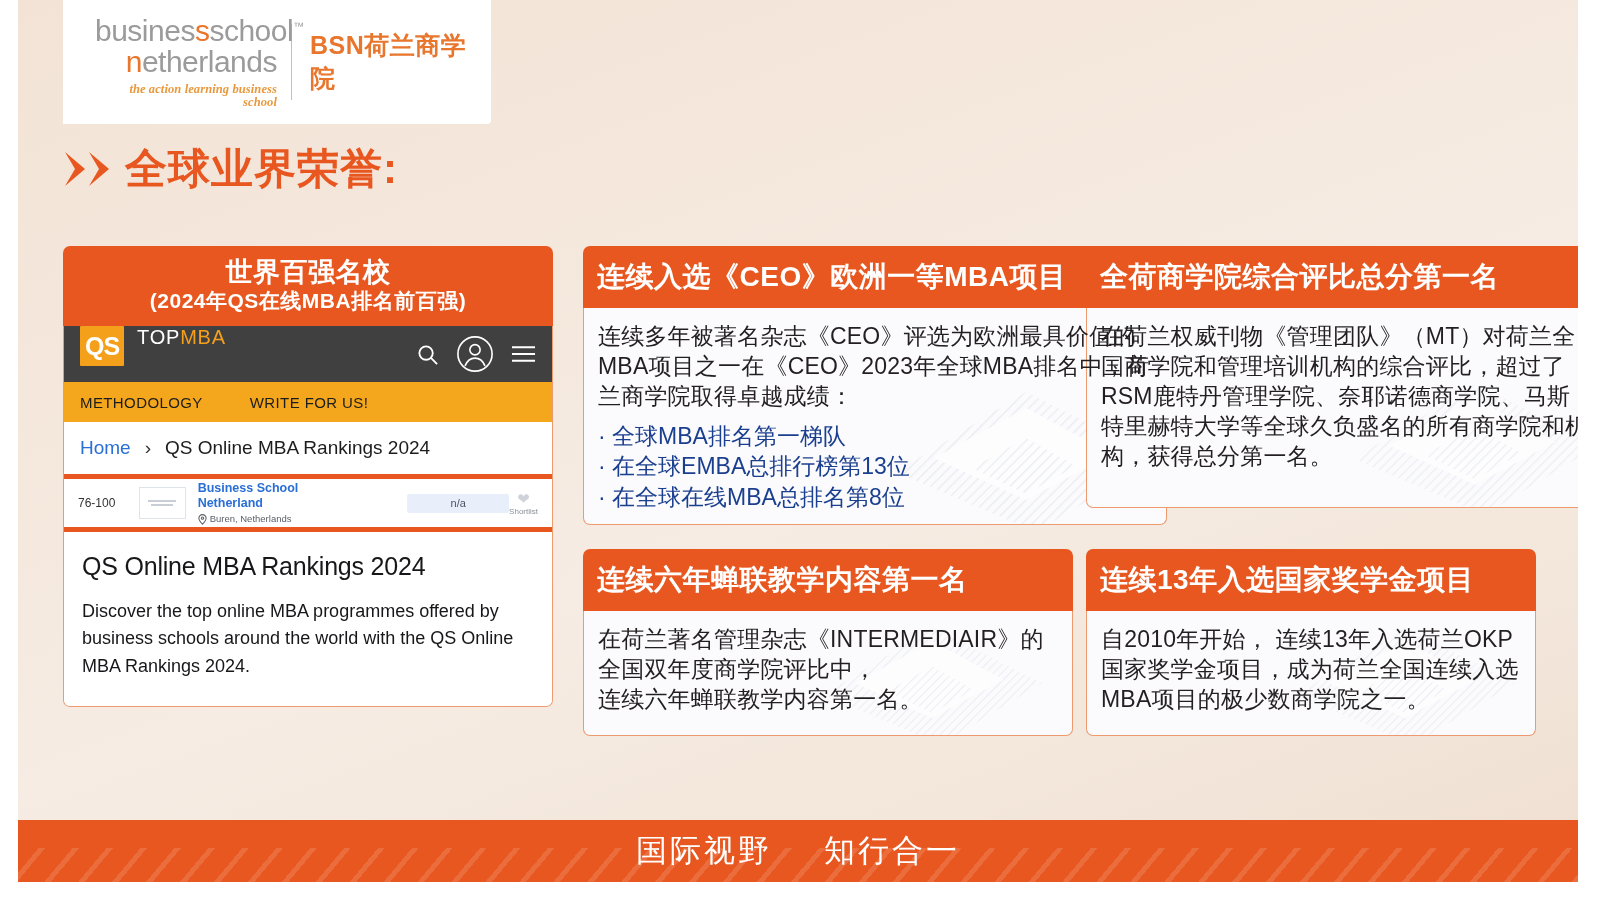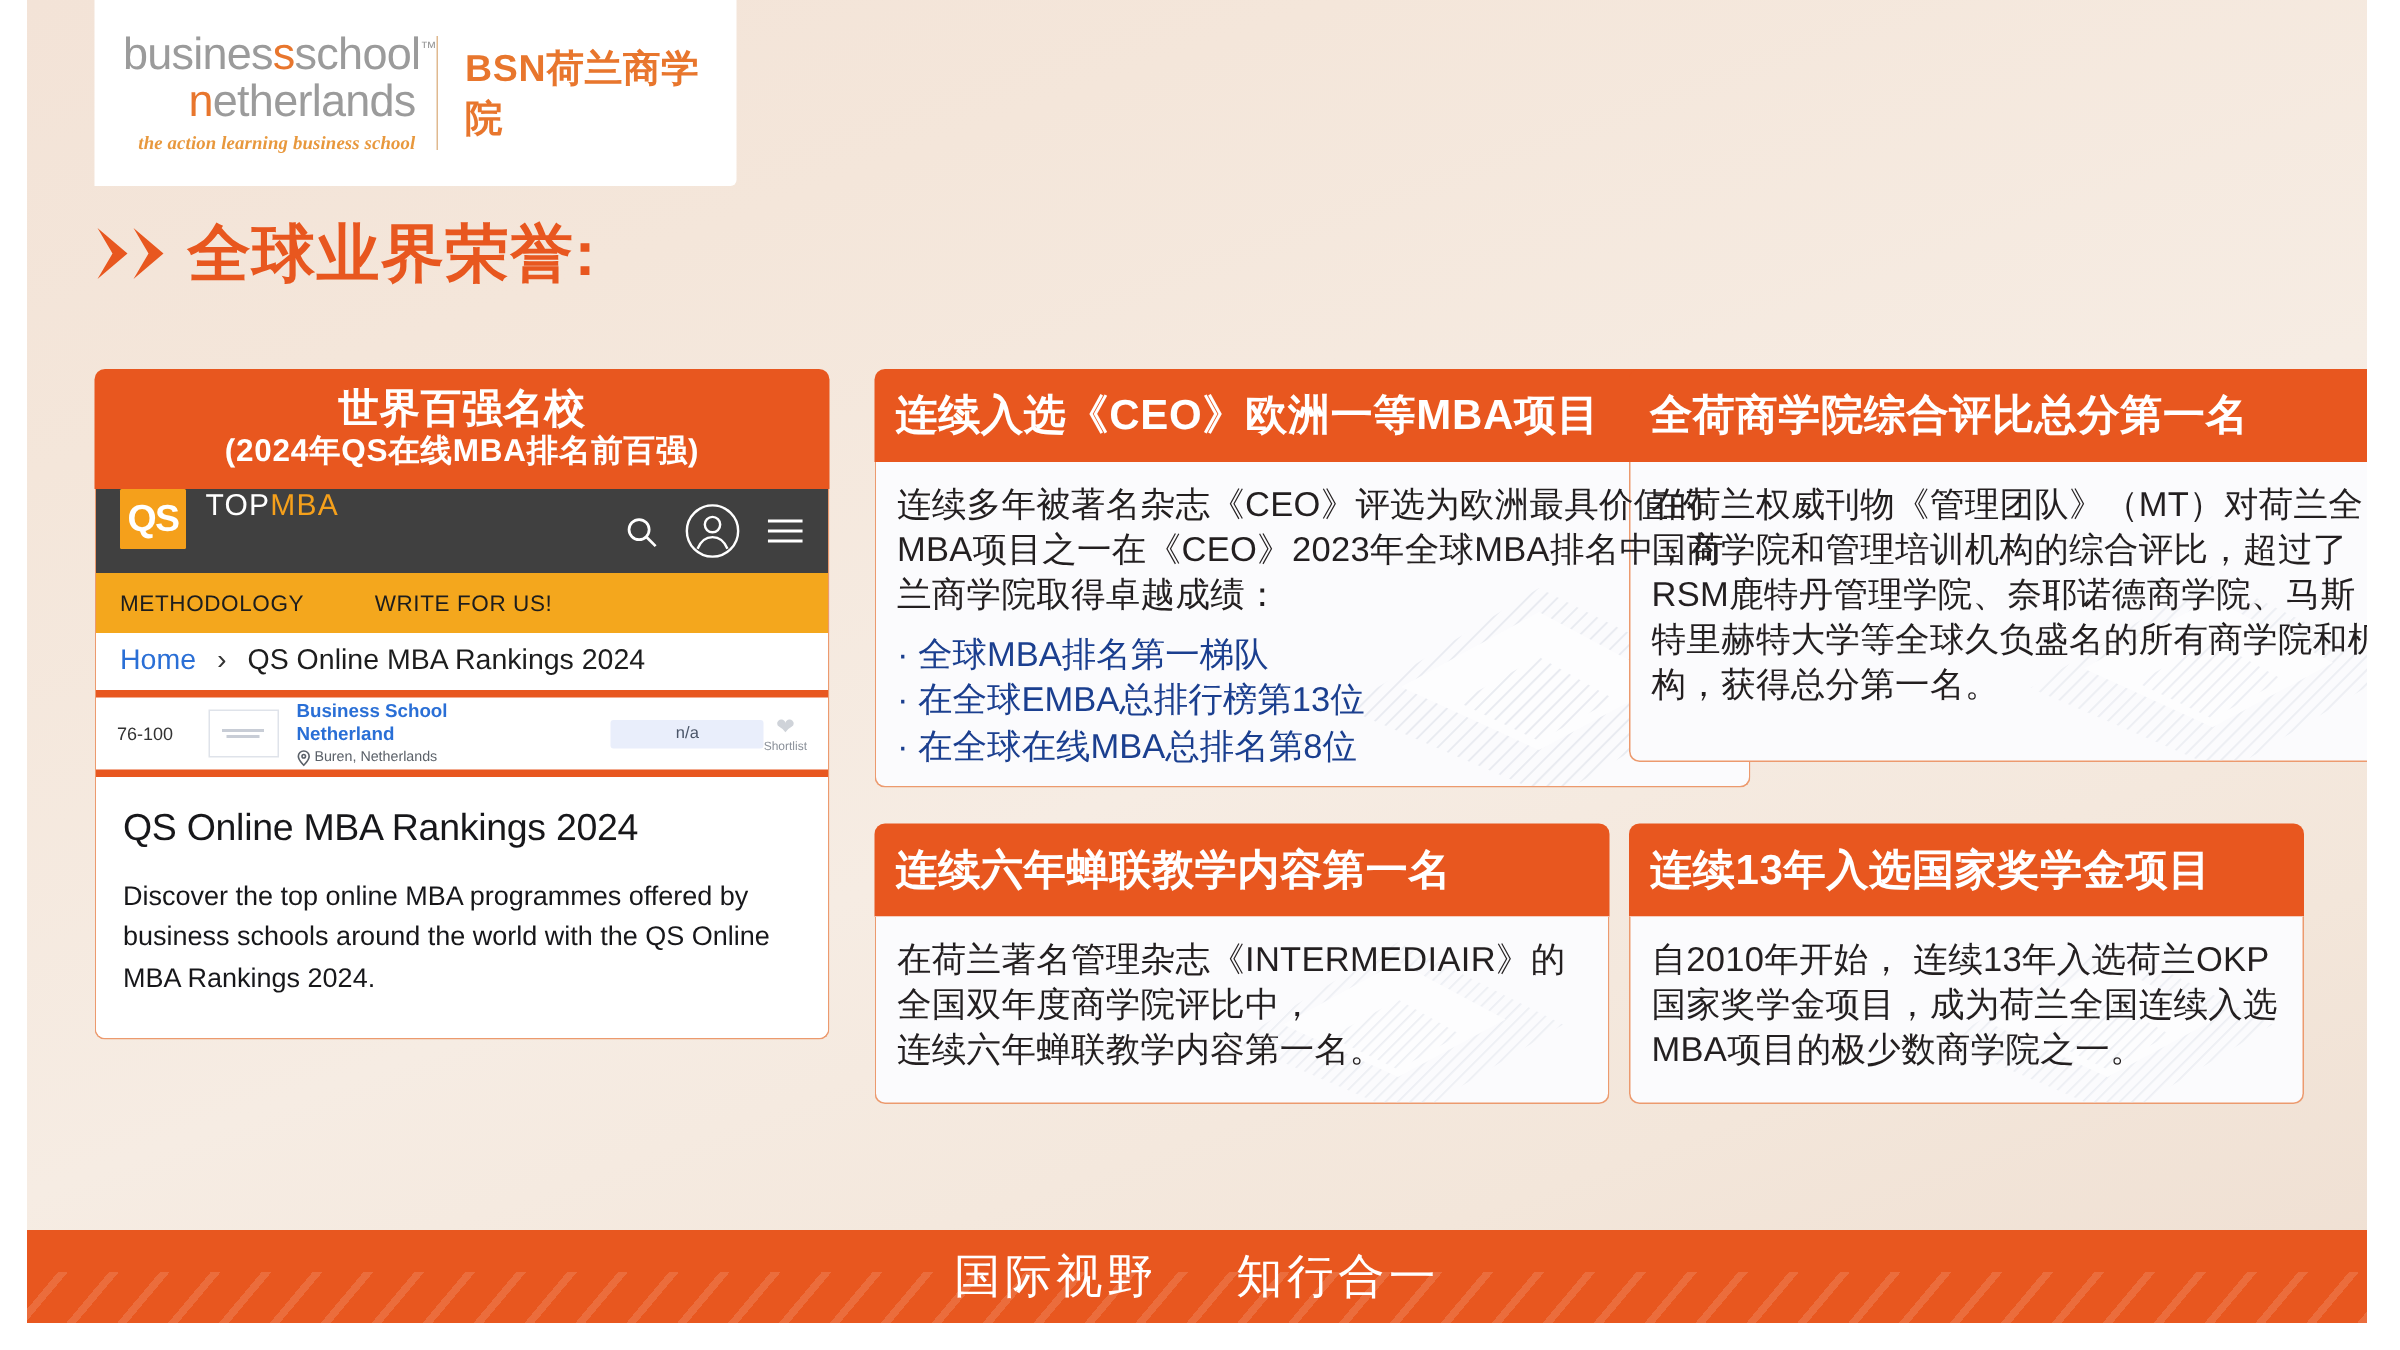--- a/index.html
+++ b/index.html
@@ -15,21 +15,21 @@
     background:linear-gradient(160deg,#f3e3d7 0%,#f4e6da 22%,#f6ece3 55%,#f3e6da 80%,#efdfd2 100%);
     overflow:hidden;
   }
   
   #logo-panel{
     position:absolute;left:45px;top:0;width:428px;height:124px;
     background:#ffffff;border-bottom-right-radius:4px;
     display:flex;align-items:center;
   }
   .logo-words{
-    width:214px;padding-left:19px;line-height:1;
+    width:214px;padding-left:32px;line-height:1;
     text-align:right;box-sizing:border-box;
   }
   .logo-l1{font-size:30px;font-weight:400;letter-spacing:-.5px;color:#9b9b9b;position:relative;}
   .logo-l1 .o{color:#e8762d;}
   .logo-l1 .tm{font-size:11px;vertical-align:super;color:#9b9b9b;}
   .logo-l2{font-size:30px;font-weight:400;letter-spacing:-.5px;color:#9b9b9b;margin-top:1px;}
   .logo-l2 .o{color:#e8762d;}
   .logo-tag{
     font-family:"Liberation Serif","DejaVu Serif",serif;
     font-style:italic;font-weight:bold;font-size:12.5px;color:#e8983d;margin-top:6px;letter-spacing:.1px;
@@ -74,21 +74,21 @@
   #card-qs .card-head{height:80px;padding:4px 0 6px;}
   #qs-shot{background:#ffffff;border:1px solid #ec9a6e;border-top:none;border-radius:0 0 7px 7px;overflow:hidden;}
   .qs-topbar{background:#404040;height:56px;display:flex;padding:0 16px;}
   .qs-mark{width:44px;height:40px;background:#f5a01b;display:flex;align-items:center;justify-content:center;
            color:#fff;font-size:25px;font-weight:bold;letter-spacing:-1px;border-radius:1px;}
   .qs-word{margin-left:13px;font-size:20px;font-weight:normal;letter-spacing:.8px;color:#ffffff;}
   .qs-word .mba{color:#f5a01b;}
   .qs-icons{margin-left:auto;display:flex;align-items:center;gap:17px;}
   .qs-navbar{background:#f4a71d;height:38px;display:flex;align-items:center;padding:1px 16px;gap:47px;}
   .qs-navbar span{font-size:15px;color:#1d1d1d;letter-spacing:.4px;}
-  .qs-crumb{background:#fff;height:38px;display:flex;align-items:center;padding:0 16px;gap:14px;}
+  .qs-crumb{background:#fff;height:52px;display:flex;align-items:center;padding:0 16px;gap:14px;}
   .qs-crumb .home{color:#2a6fd6;font-size:19px;}
   .qs-crumb .sep{color:#333;font-size:19px;}
   .qs-crumb .cur{color:#1d1d1d;font-size:19px;}
   .qs-rowwrap{border-top:5px solid #e8571f;border-bottom:5px solid #e8571f;background:#fff;}
   .qs-row{height:48px;display:flex;align-items:center;padding:0 14px;font-size:11px;color:#333;}
   .qs-rank{width:62px;color:#333;font-size:12px;}
   .qs-thumb{width:46px;height:30px;border:1px solid #dfe3ea;display:flex;flex-direction:column;
             align-items:center;justify-content:center;gap:2px;}
   .qs-thumb i{display:block;height:2px;background:#c8cdd6;}
   .qs-uni{margin-left:12px;line-height:1.22;}

